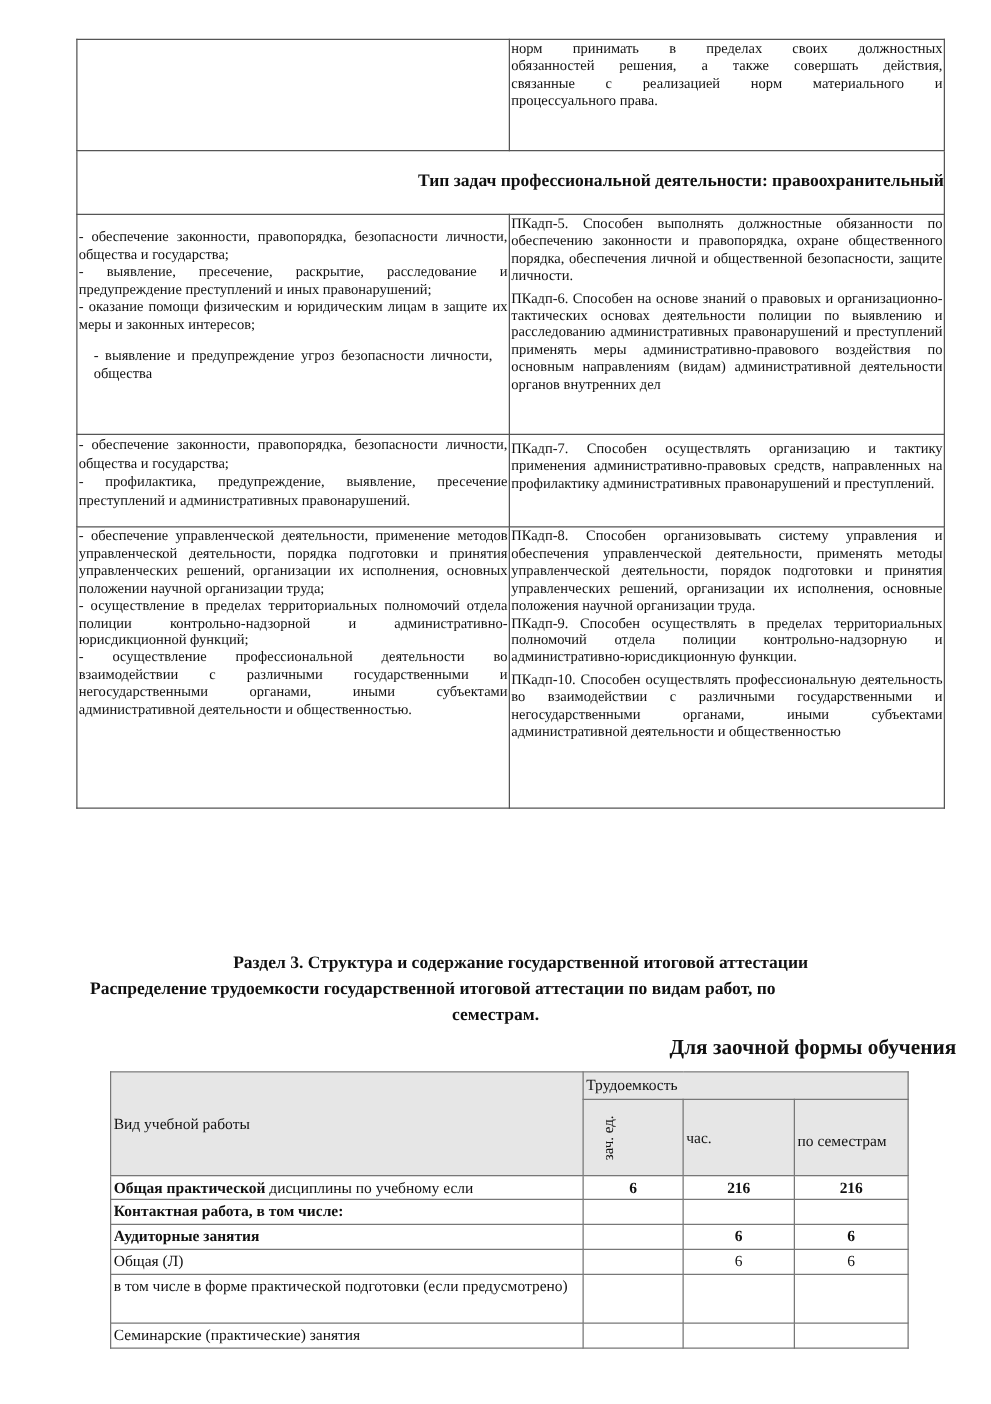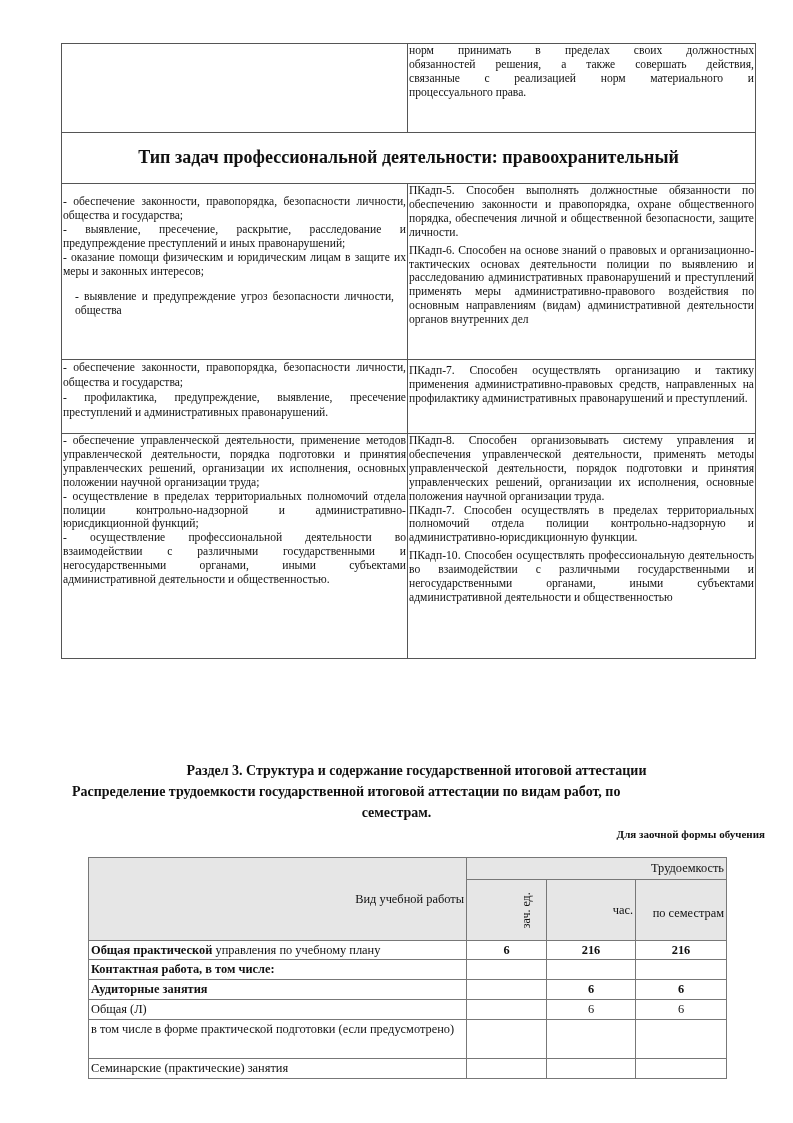--- a/index.html
+++ b/index.html
@@ -1,39 +1,39 @@
 <!DOCTYPE html>
 <html><head>
 <meta charset="utf-8">
 <style>
   html, body { margin:0; padding:0; background:#fff; }
   body { width:793px; height:1123px; position:relative; overflow:hidden;
          font-family:"Liberation Serif", "DejaVu Serif", serif; color:#111; }
   .abs { position:absolute; }
 
   
-  #t1 { position:absolute; left:61px; top:43px; width:692px; border-collapse:collapse; table-layout:fixed; }
+  #t1 { position:absolute; left:61px; top:31px; width:692px; border-collapse:collapse; table-layout:fixed; }
   #t1 td { border:1px solid #555; vertical-align:top; padding:0 1px 0 1px; font-size:11.6px; line-height:13.9px; }
   #t1 td.l { width:343px; }
   #t1 td.r { width:345px; }
   #t1 .just { text-align:justify; text-align-last:auto; }
   #t1 .jl { display:block; text-align:justify; text-align-last:justify; }
   #t1 .ll { display:block; text-align:left; }
-  #t1 td.hdr { text-align:center; font-weight:bold; font-size:18px; vertical-align:middle; padding:0; }
+  #t1 td.hdr { text-align:right; font-weight:bold; font-size:14px; vertical-align:middle; padding:0; }
   .para { margin:0; }
   .para + .para { margin-top:4px; }
 
   
   .h-bold { font-weight:bold; font-size:14px; white-space:nowrap; }
-  .h-small { font-weight:bold; font-size:11px; white-space:nowrap; }
+  .h-small { font-weight:bold; font-size:17px; white-space:nowrap; }
 
   
   #t2 { position:absolute; left:88px; top:857px; width:638px; border-collapse:collapse; table-layout:fixed; }
   #t2 td { border:1px solid #777; font-size:12.4px; line-height:14.5px; padding:0 2px; vertical-align:middle; }
-  #t2 .hd { background:#e6e6e6; text-align:right; }
+  #t2 .hd { background:#e6e6e6; text-align:left; }
   #t2 .num { text-align:center; }
   #t2 .b { font-weight:bold; }
   .vert { display:inline-block; transform:rotate(-90deg); white-space:nowrap; font-size:12px; }
 </style>
 </head>
 <body>
 
 <table id="t1">
   <tbody>
       <tr style="height:89px">
@@ -73,21 +73,21 @@
   </tr>
 
   <tr style="height:225px">
     <td class="l just">
       <p style="margin:0">- обеспечение управленческой деятельности, применение методов управленческой деятельности, порядка подготовки и принятия управленческих решений, организации их исполнения, основных положении научной организации труда;</p>
       <p style="margin:0">- осуществление в пределах территориальных полномочий отдела полиции контрольно-надзорной и административно-юрисдикционной функций;</p>
       <p style="margin:0">- осуществление профессиональной деятельности во взаимодействии с различными государственными и негосударственными органами, иными субъектами административной деятельности и общественностью.</p>
     </td>
     <td class="r just">
       <p style="margin:0">ПКадп-8. Способен организовывать систему управления и обеспечения управленческой деятельности, применять методы управленческой деятельности, порядок подготовки и принятия управленческих решений, организации их исполнения, основные положения научной организации труда.</p>
-      <p style="margin:0">ПКадп-7. Способен осуществлять в пределах территориальных полномочий отдела полиции контрольно-надзорную и административно-юрисдикционную функции.</p>
+      <p style="margin:0">ПКадп-9. Способен осуществлять в пределах территориальных полномочий отдела полиции контрольно-надзорную и административно-юрисдикционную функции.</p>
       <p style="margin:4px 0 0 0">ПКадп-10. Способен осуществлять профессиональную деятельность во взаимодействии с различными государственными и негосударственными органами, иными субъектами административной деятельности и общественностью</p>
     </td>
   </tr>
 </tbody>
   </table>
 
 <div class="abs h-bold" style="left:0; width:833px; top:763px; text-align:center;">Раздел 3. Структура и содержание государственной итоговой аттестации</div>
 <div class="abs h-bold" style="left:72px; top:784px;">Распределение трудоемкости государственной итоговой аттестации по видам работ, по</div>
 <div class="abs h-bold" style="left:0; width:793px; top:805px; text-align:center;">семестрам.</div>
 <div class="abs h-small" style="right:28px; top:828px;">Для заочной формы обучения</div>
@@ -104,21 +104,21 @@
     <td rowspan="2" class="hd">Вид учебной работы</td>
     <td colspan="3" class="hd">Трудоемкость</td>
   </tr>
   <tr style="height:61px">
     <td class="hd"><span class="vert">зач. ед.</span></td>
     <td class="hd">час.</td>
     <td class="hd" style="padding-top:6px">по семестрам</td>
   </tr>
 
   <tr style="height:19px">
-    <td><b>Общая практической</b><span> управления по учебному плану</span></td>
+    <td><b>Общая практической</b><span> дисциплины по учебному если</span></td>
     <td class="num b">6</td>
     <td class="num b">216</td>
     <td class="num b">216</td>
   </tr>
   <tr style="height:20px">
     <td><b>Контактная работа, в том числе:</b><span></span></td>
     <td class="num"></td>
     <td class="num"></td>
     <td class="num"></td>
   </tr>

